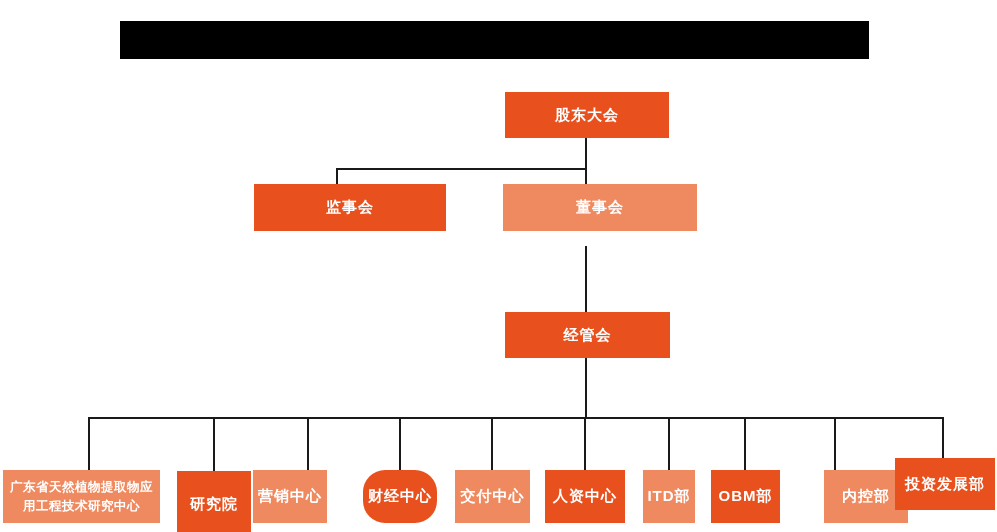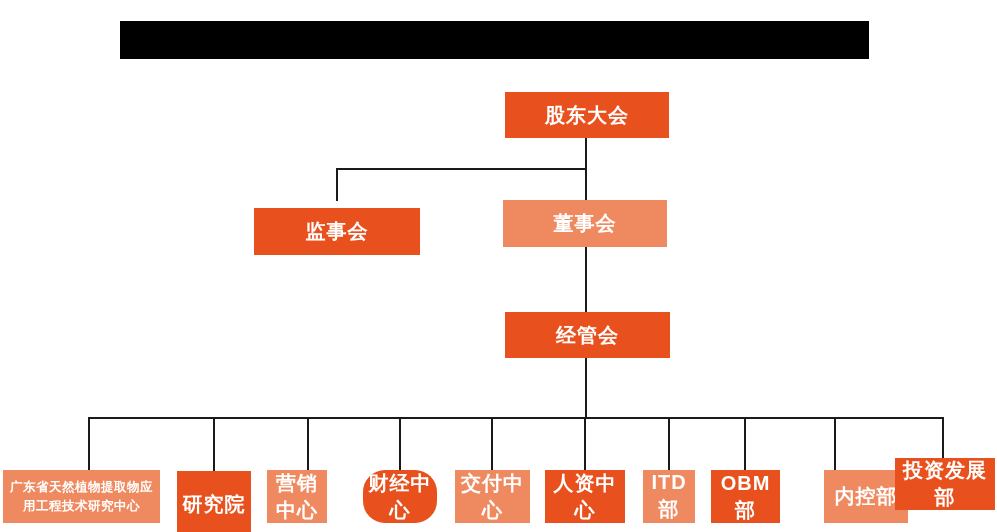--- a/index.html
+++ b/index.html
@@ -32,21 +32,21 @@
     background: var(--line);
   }
   .node {
     position: absolute;
     display: flex;
     align-items: center;
     justify-content: center;
     text-align: center;
     color: var(--text);
     font-weight: bold;
-    font-size: 20px;
+    font-size: 15px;
     letter-spacing: 1px;
     white-space: pre-line;
     line-height: 1.35;
   }
   .node.dark  { background: var(--node-dark); }
   .node.light { background: var(--node-light); }
   .node.small-text { font-size: 12.5px; letter-spacing: 0.5px; line-height: 1.45; }
 </style>
 </head>
 <body>
@@ -70,51 +70,51 @@
   <div class="line" style="left:584px; top:417px; width:2px; height:54px;"></div>
   <div class="line" style="left:668px; top:417px; width:2px; height:54px;"></div>
   <div class="line" style="left:744px; top:417px; width:2px; height:54px;"></div>
   <div class="line" style="left:834px; top:417px; width:2px; height:54px;"></div>
   <div class="line" style="left:942px; top:417px; width:2px; height:54px;"></div>
 
   <div class="node dark" style="left:505px; top:92px; width:164px; height:46px;">
     <span>股东大会</span>
   </div>
 
-  <div class="node dark" style="left:254px; top:208px; width:166px; height:47px;text-align:right;">
+  <div class="node dark" style="left:254px; top:184px; width:192px; height:47px;text-align:right;">
     <span>监事会</span>
   </div>
-  <div class="node light" style="left:503px; top:200px; width:164px; height:47px;">
+  <div class="node light" style="left:503px; top:184px; width:194px; height:47px;">
     <span>董事会</span>
   </div>
 
   <div class="node dark" style="left:505px; top:312px; width:165px; height:46px;">
     <span>经管会</span>
   </div>
 
   <div class="node light small-text" style="left:3px; top:470px; width:157px; height:53px;">
     <span>广东省天然植物提取物应
 用工程技术研究中心</span>
   </div>
   <div class="node dark" style="left:177px; top:471px; width:74px; height:66px;">
     <span>研究院</span>
   </div>
-  <div class="node light" style="left:267px; top:470px; width:60px; height:53px;">
+  <div class="node light" style="left:253px; top:470px; width:74px; height:53px;">
     <span>营销中心</span>
   </div>
   <div class="node dark" style="left:363px; top:470px; width:74px; height:53px;border-radius:22px;">
     <span>财经中心</span>
   </div>
   <div class="node light" style="left:455px; top:470px; width:75px; height:53px;">
     <span>交付中心</span>
   </div>
   <div class="node dark" style="left:545px; top:470px; width:80px; height:53px;">
     <span>人资中心</span>
   </div>
-  <div class="node light" style="left:643px; top:470px; width:52px; height:53px;align-items:flex-end;">
+  <div class="node light" style="left:643px; top:470px; width:52px; height:53px;">
     <span>ITD部</span>
   </div>
   <div class="node dark" style="left:711px; top:470px; width:69px; height:53px;justify-content:center;">
     <span>OBM部</span>
   </div>
   <div class="node light" style="left:824px; top:470px; width:84px; height:53px;">
     <span>内控部</span>
   </div>
   <div class="node dark" style="left:895px; top:458px; width:100px; height:52px;">
     <span>投资发展部</span>

